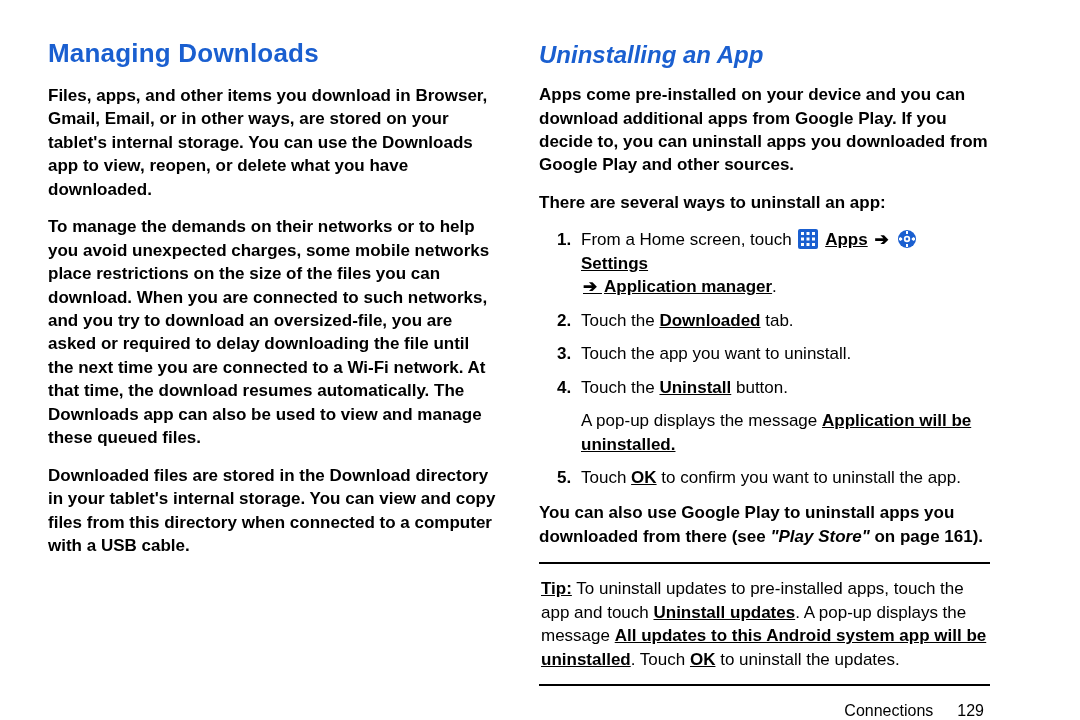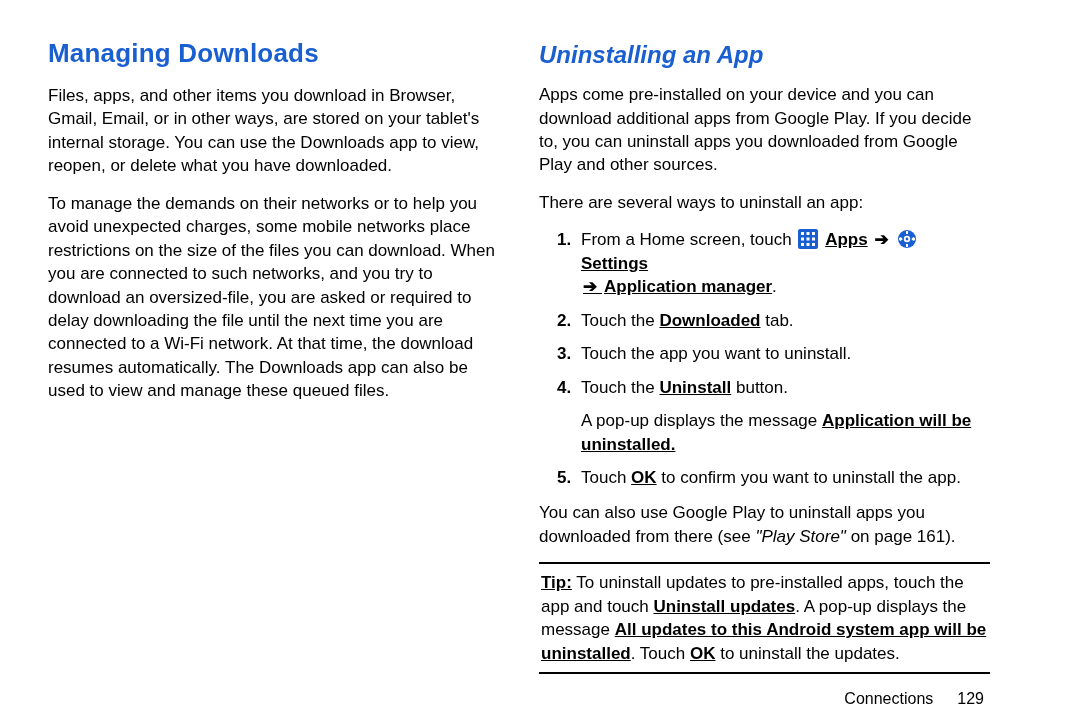--- a/index.html
+++ b/index.html
@@ -37,21 +37,21 @@
     margin: 0 0 12px 0;
     letter-spacing: 0.2px;
   }
   h2.sub {
     color: #1a5fd0;
     font-style: italic;
     font-weight: 900;
     font-size: 24px;
     margin: 2px 0 12px 0;
   }
-  p { margin: 0 0 14px 0; }
+  p { margin: 0 0 14px 0; font-weight: bold; }
   .steps { margin: 4px 0 12px 0; }
   .step {
     display: flex;
     margin: 0 0 10px 0;
     padding-left: 18px;
   }
   .stepnum {
     font-weight: 700;
     width: 24px;
     flex: 0 0 24px;
@@ -64,41 +64,42 @@
   .icon {
     display: inline-block;
     width: 20px;
     height: 20px;
     vertical-align: -4px;
     margin: 0 2px;
   }
   .tipbox {
     border-top: 2px solid #000;
     border-bottom: 2px solid #000;
-    padding: 7px 2px;
+    padding: 13px 2px;
     margin-top: 8px;
   }
   .pgfoot {
     text-align: right;
     font-size: 16px;
     padding-top: 16px;
     padding-right: 6px;
   }
   .pgfoot .lbl { margin-right: 24px; }
 </style>
 </head>
 <body>
 
 <div class="page">
   <div class="cols">
 
     <div class="col">
       <h1 class="section">Managing Downloads</h1>
       <p>Files, apps, and other items you download in Browser, Gmail, Email, or in other ways, are stored on your tablet's internal storage. You can use the Downloads app to view, reopen, or delete what you have downloaded.</p>
       <p>To manage the demands on their networks or to help you avoid unexpected charges, some mobile networks place restrictions on the size of the files you can download. When you are connected to such networks, and you try to download an oversized-file, you are asked or required to delay downloading the file until the next time you are connected to a Wi-Fi network. At that time, the download resumes automatically. The Downloads app can also be used to view and manage these queued files.</p>
+      <p>Downloaded files are stored in the Download directory in your tablet's internal storage. You can view and copy files from this directory when connected to a computer with a USB cable.</p>
     </div>
 
     <div class="col">
       <h2 class="sub">Uninstalling an App</h2>
       <p>Apps come pre-installed on your device and you can download additional apps from Google Play. If you decide to, you can uninstall apps you downloaded from Google Play and other sources.</p>
       <p>There are several ways to uninstall an app:</p>
 
       <div class="steps">
 
         <div class="step">

